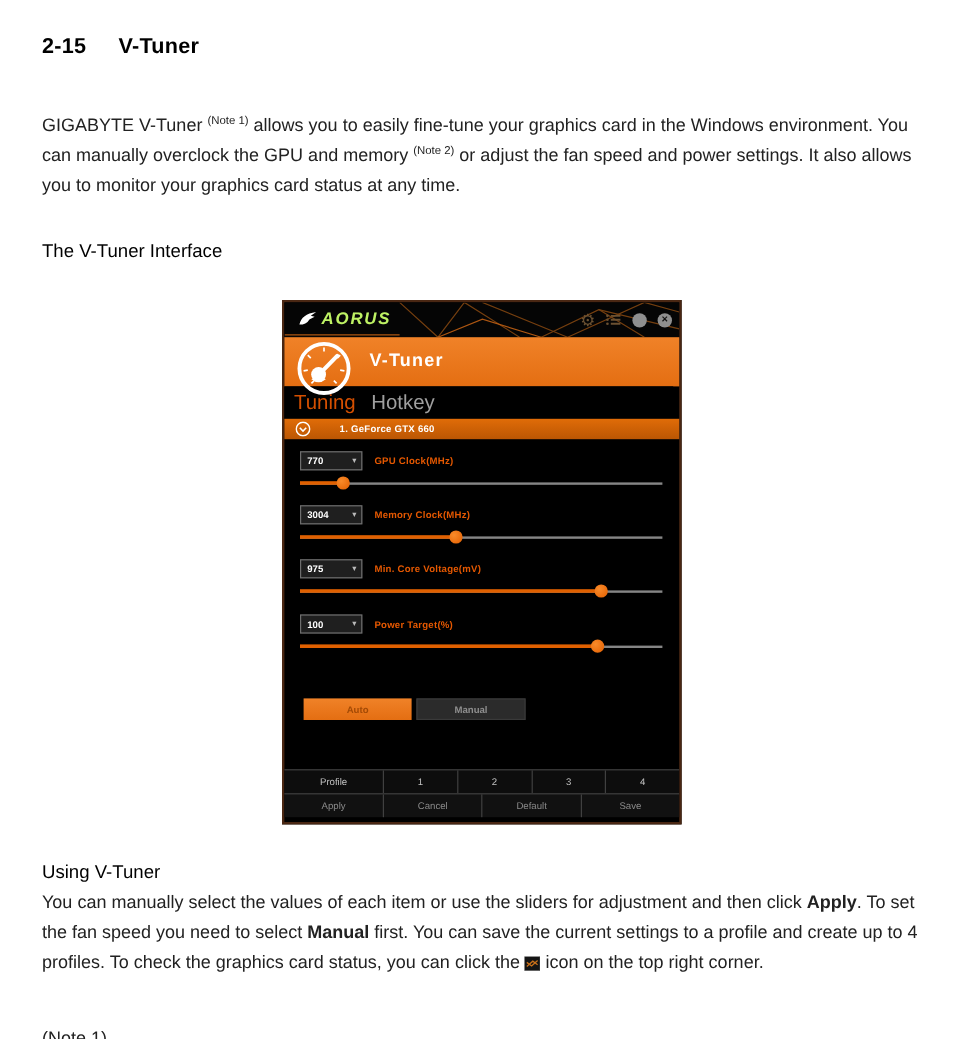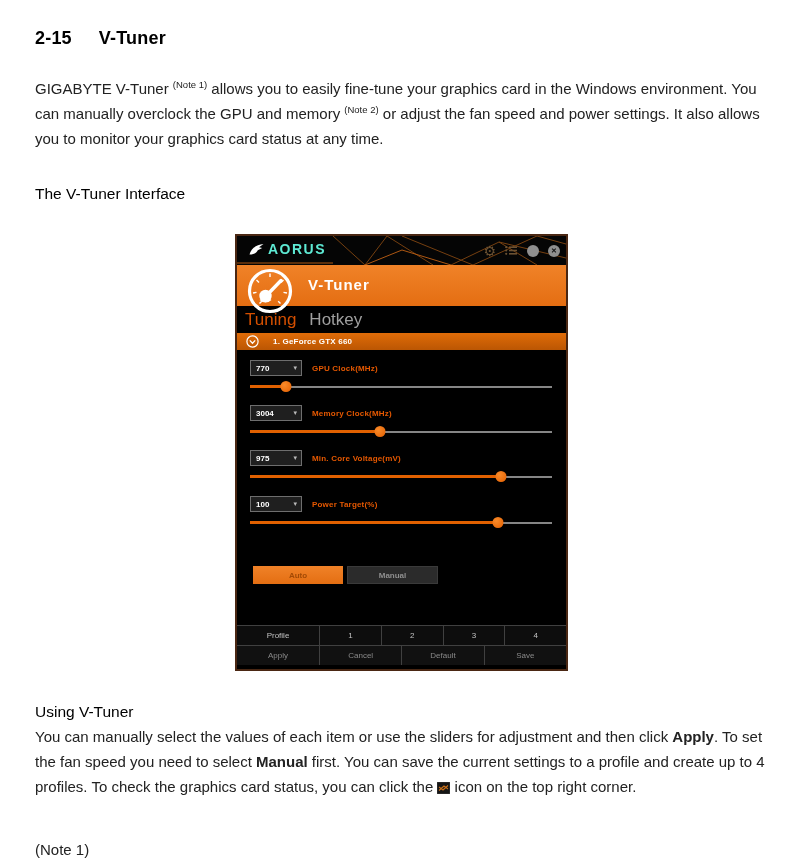--- a/index.html
+++ b/index.html
@@ -3,59 +3,59 @@
 <meta charset="utf-8">
 <style>
   * { margin:0; padding:0; box-sizing:border-box; }
   html,body { background:#fff; }
   body { font-family:"Liberation Sans", sans-serif; color:#1c1c1c; }
   .page { position:relative; width:800px; height:866px; background:#fff; padding:28px 32px 0 35px; overflow:hidden; }
 
   
   h1.section { font-size:18px; font-weight:bold; color:#000; letter-spacing:0.2px; }
   h1.section .num { display:inline-block; margin-right:27px; }
-  p.body-text { margin-top:27px; width:736px; font-size:15px; line-height:25px; color:#222; }
+  p.body-text { margin-top:43px; width:736px; font-size:15px; line-height:25px; color:#222; }
   sup.noteref { font-size:9.5px; vertical-align:6px; line-height:0; }
   h2.sub { margin-top:34px; font-size:15.5px; font-weight:normal; color:#000; }
   .using-block h2.sub { margin-top:32px; margin-bottom:2px; }
   .using-block p.body-text { margin-top:3px; }
   .inline-icon { display:inline-block; width:13px; height:12px; vertical-align:-2px; }
   .notes { margin-top:39px; font-size:15px; line-height:23px; color:#222; }
   .note-row { display:flex; }
   .note-label { width:63px; flex:none; }
 
   
   .app { position:relative; margin-left:200px; margin-top:31px; width:333px; height:437px;
          background:#000; border:2px solid #4a2713; }
 
   
   .titlebar { position:absolute; left:0; top:0; width:329px; height:29px; background:#050505; overflow:hidden; }
   .tb-lines { position:absolute; left:0; top:0; }
   .brand { position:absolute; left:11px; top:5px; display:flex; align-items:center; gap:3px; }
-  .brand-text { color:#5eead4; font-size:14px; font-weight:bold; letter-spacing:1.5px; }
+  .brand-text { color:#bef264; font-size:14px; font-weight:bold; font-style:italic; letter-spacing:1.5px; }
   .tb-icons { position:absolute; right:6px; top:0; height:29px; display:flex; align-items:center; gap:9px; }
   .gear { color:#6b5132; font-size:14px; line-height:1; cursor:default; }
   .circ-btn { width:12px; height:12px; border-radius:50%; background:#8f8f8f; display:flex; align-items:center; justify-content:center; }
   .circ-btn .x { color:#111; font-size:7px; font-weight:bold; line-height:1; }
 
   
   .banner { position:absolute; left:0; top:29px; width:329px; height:41px;
             background:linear-gradient(#f08228,#e46e12); }
   .gauge { position:absolute; left:9px; top:2px; z-index:3; }
   .banner-title { position:absolute; left:71px; top:11px; color:#fff; font-size:15px; font-weight:bold; letter-spacing:1px; }
 
   
   .tabbar { position:absolute; left:0; top:70px; width:324px; height:27px; background:#000;
             display:flex; align-items:center; gap:13px; padding-left:8px; }
   .tab { font-size:17px; color:#9f9f9f; cursor:default; }
   .tab.active { color:#d44f00; }
 
   
   .gpubar { position:absolute; left:0; top:97px; width:329px; height:17px;
-            background:linear-gradient(#e06c08,#bb5603); display:flex; align-items:center; gap:14px; padding-left:9px; }
+            background:linear-gradient(#e06c08,#bb5603); display:flex; align-items:center; gap:24px; padding-left:9px; }
   .gpubar .name { color:#fff; font-size:8px; font-weight:bold; letter-spacing:0.2px; }
 
   
   .ctrl-row { position:absolute; left:0; width:329px; height:40px; }
   .dd { position:absolute; left:13px; top:0; width:52px; height:16px; background:#1f1f1f; border:1px solid #6e6e6e;
         display:flex; align-items:center; }
   .dd .val { color:#fff; font-size:8px; font-weight:bold; padding-left:5px; flex:1; }
   .dd .caret { color:#bbb; font-size:7px; padding-right:4px; }
   .dd.disabled { background:#87878b; border-color:#9a9a9a; }
   .ctrl-label { position:absolute; left:75px; top:4px; font-size:8px; font-weight:bold; color:#e55800; letter-spacing:0.2px; }

